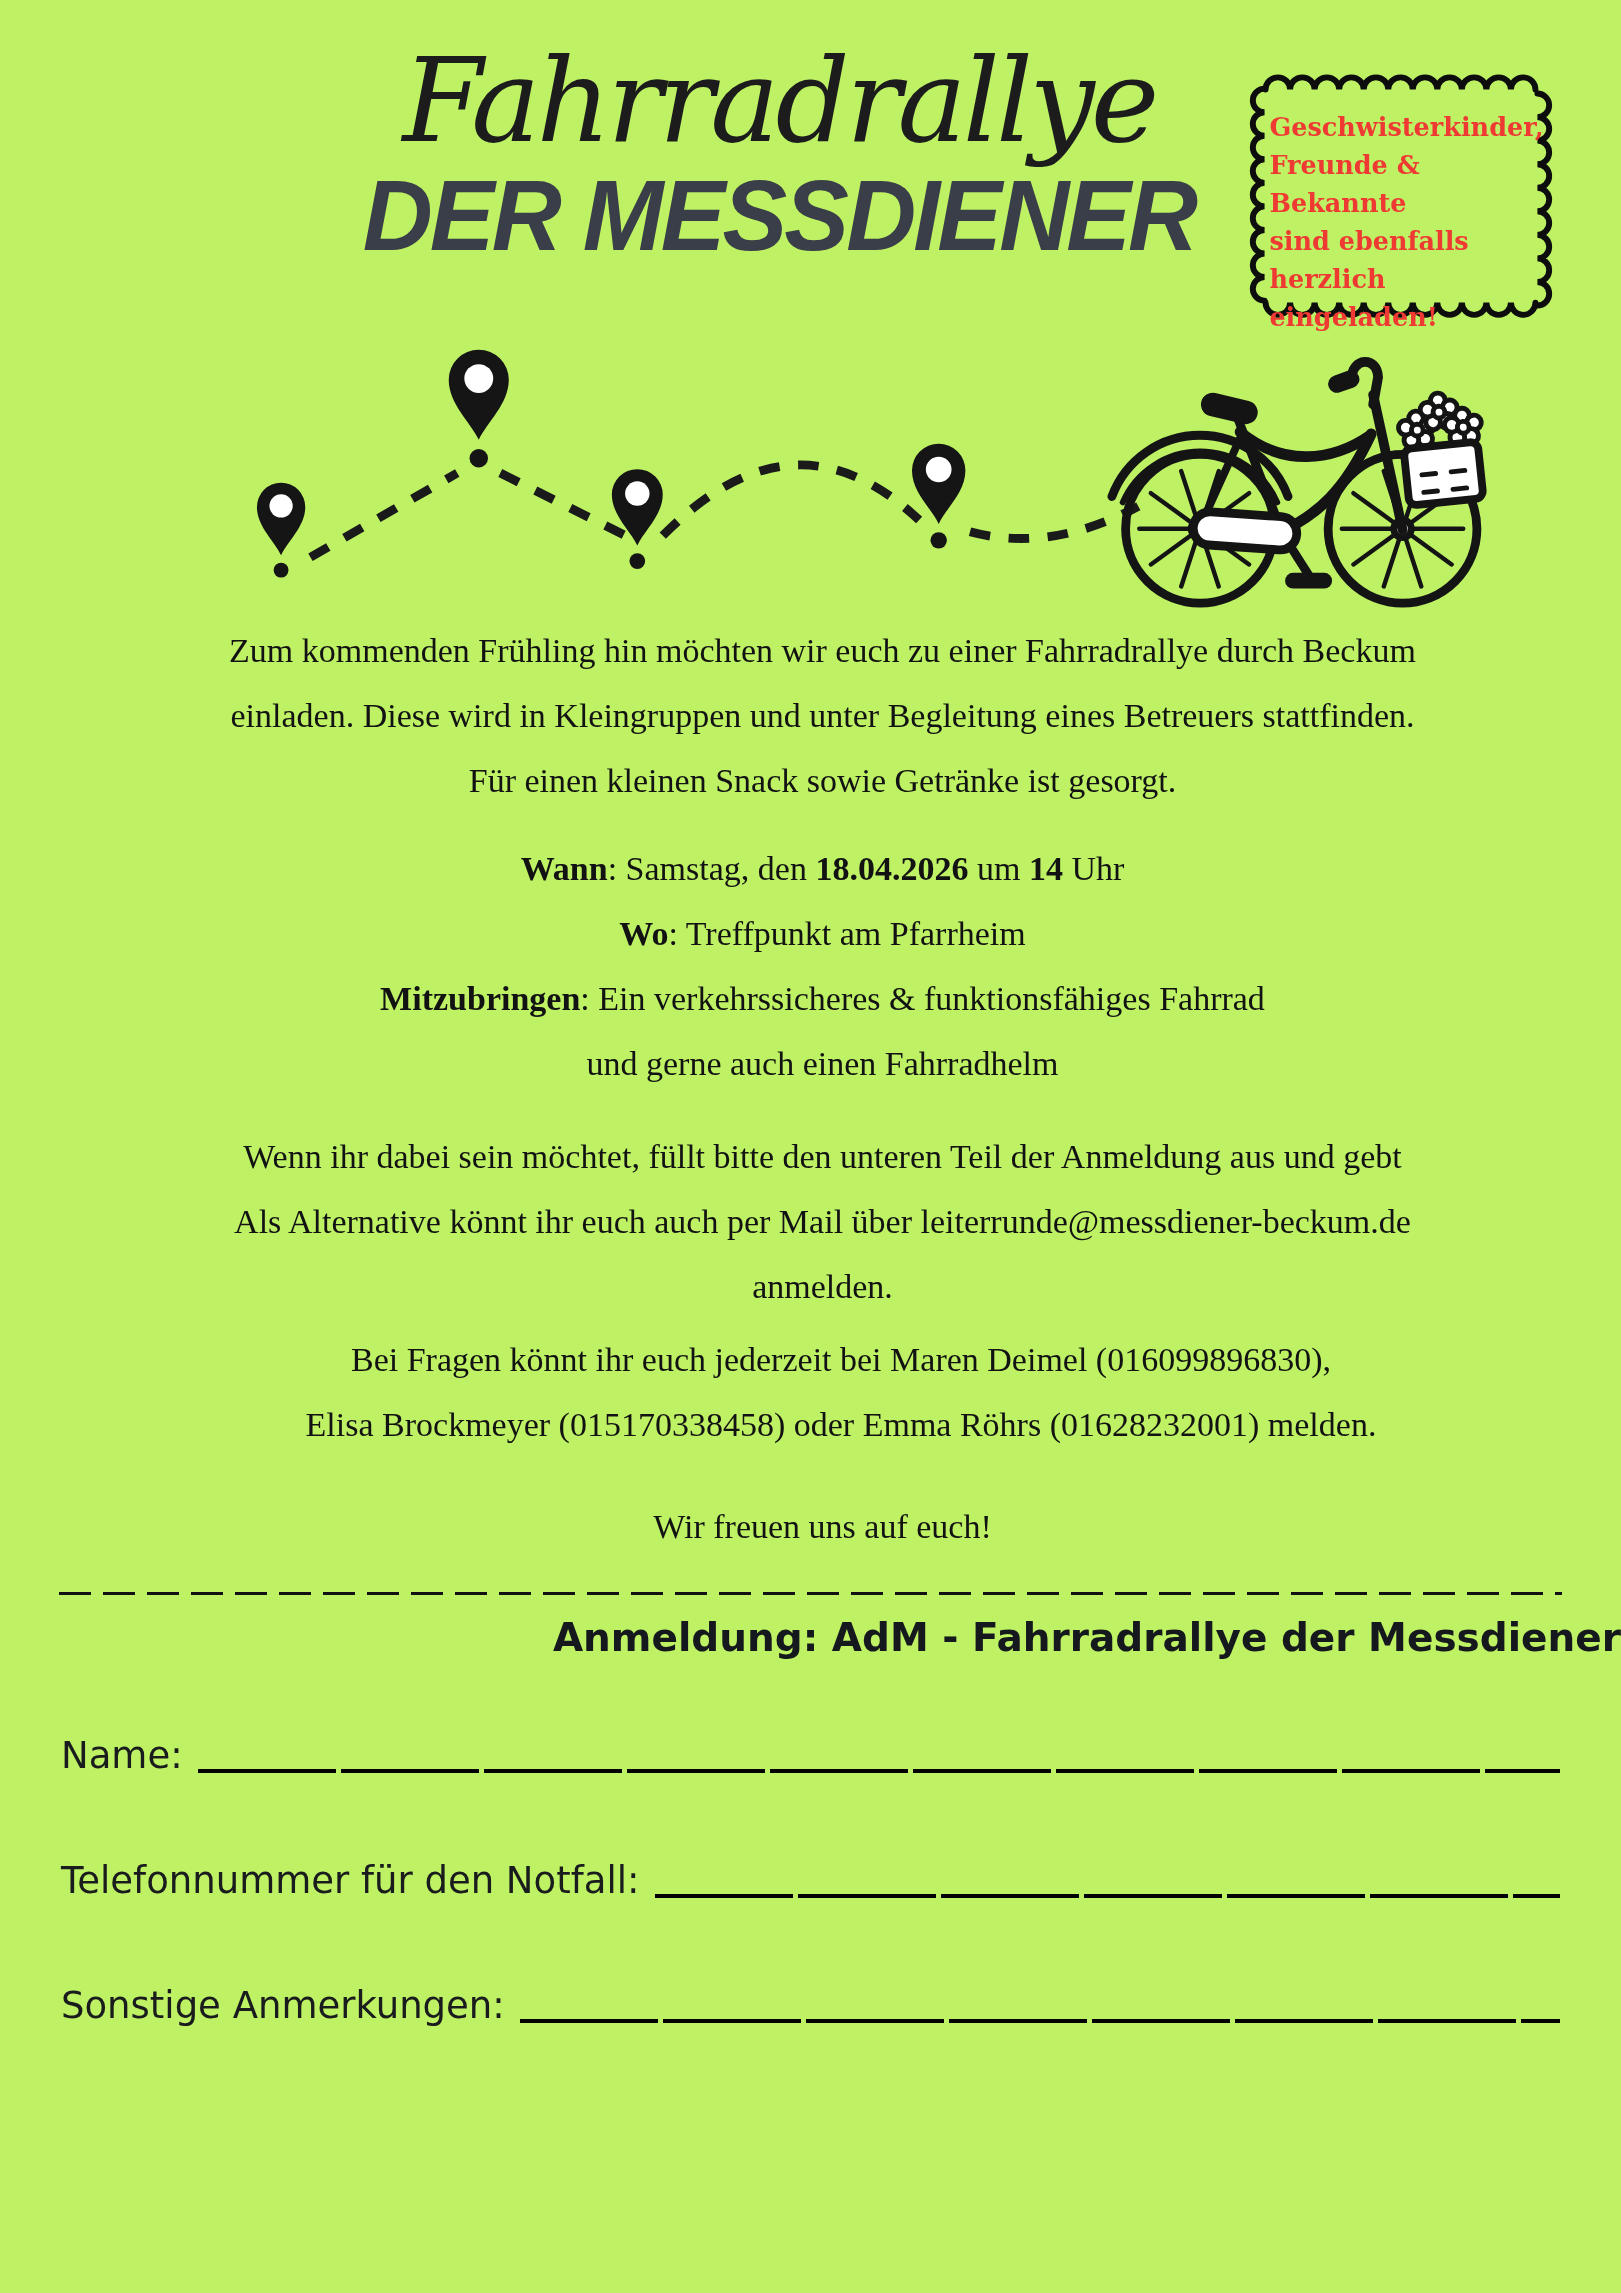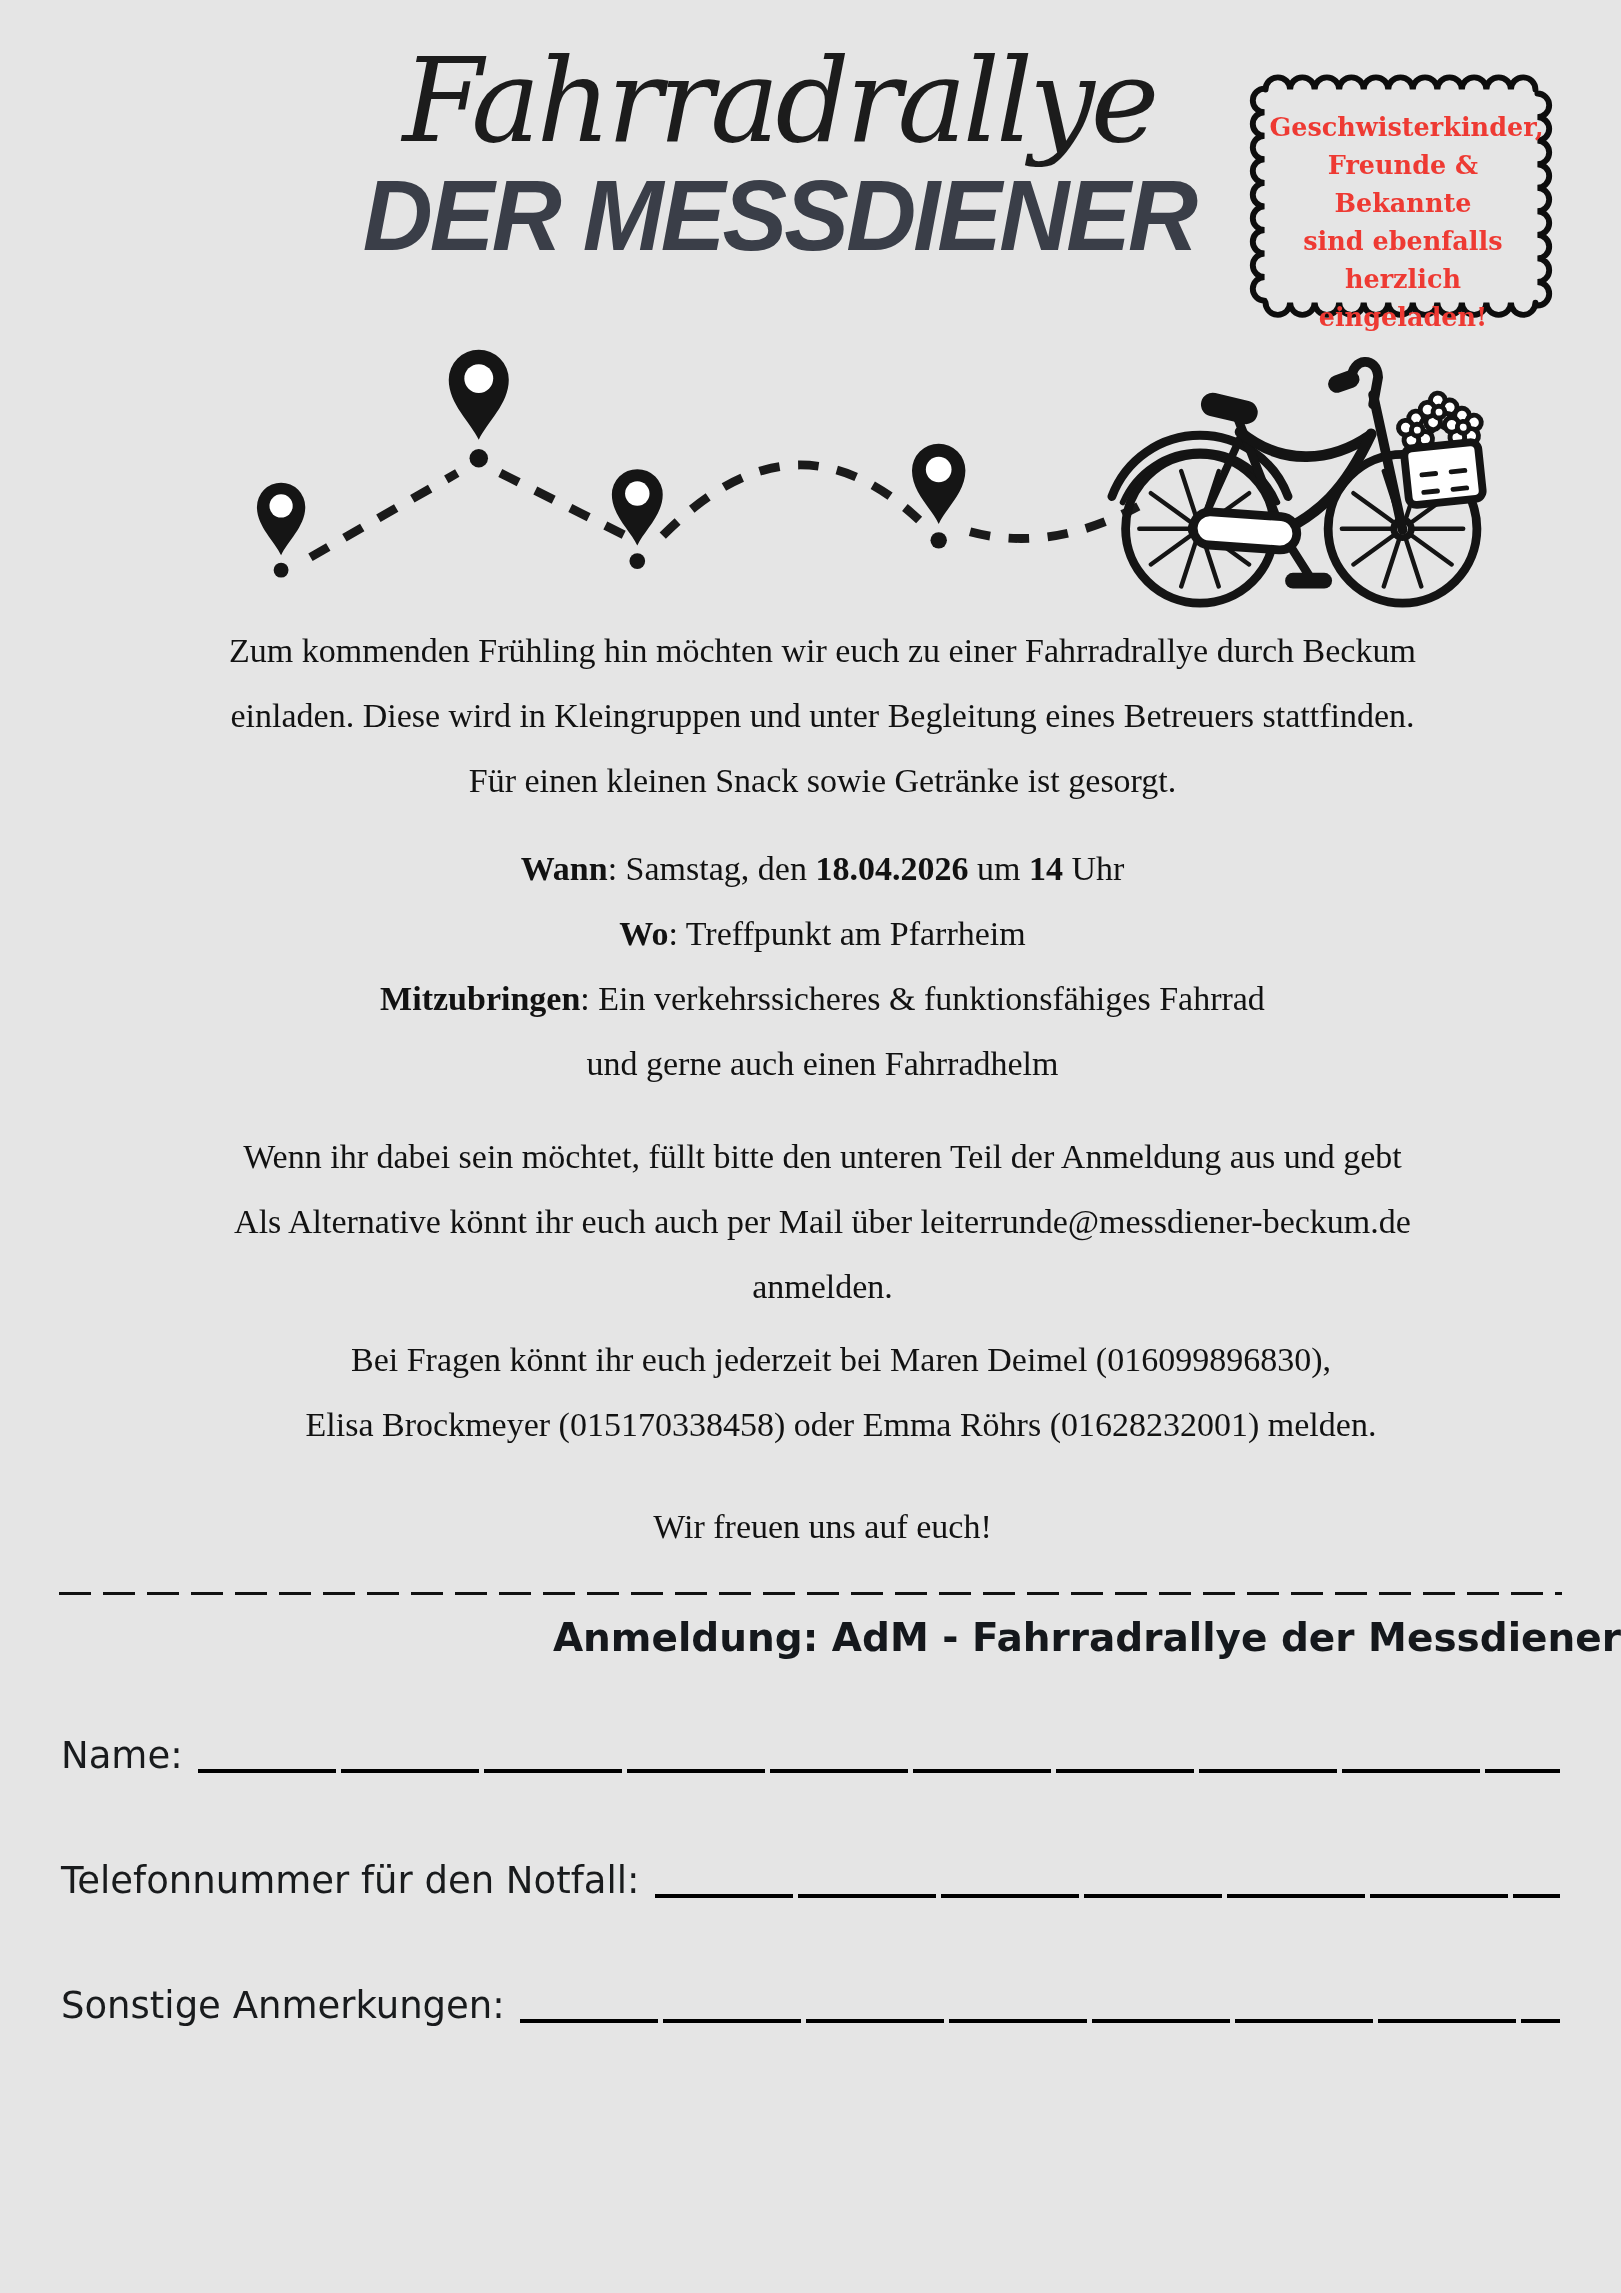--- a/index.html
+++ b/index.html
@@ -1,20 +1,20 @@
 <!DOCTYPE html>
 <html><head>
 <meta charset="utf-8">
 <style>
   html,body{margin:0;padding:0;background:#ffffff;}
   .page{
     position:relative;
     width:1621px;height:2294px;
     margin:0 auto;
-    background:#e5e5e5;
+    background:#bef264;
     font-family:"Liberation Serif","DejaVu Serif",serif;
     color:#141414;
     overflow:hidden;
   }
   
   .header{position:relative;height:338px;}
   .title-wrap{position:absolute;left:176px;top:27.4px;width:1206px;text-align:center;}
   .title-script{
     font-family:"DejaVu Serif",serif;
     font-style:italic;font-weight:500;
@@ -26,21 +26,20 @@
     font-style:italic;font-weight:700;
     font-size:97px;line-height:106px;
     letter-spacing:-2.9px;color:#3a3e48;
     margin-top:-11.8px;
     transform:scaleY(1.04);
   }
   .badge{position:absolute;top:69px;right:61px;width:318px;height:253px;}
   .badge svg{position:absolute;inset:0;}
   .badge-text{
     position:absolute;left:27.4px;right:23.5px;top:39px;
-    text-align:center;
     font-family:"DejaVu Serif",serif;font-weight:700;
     font-size:25.5px;line-height:38px;
   }
   
   .route{display:block;width:1621px;height:274px;}
   
   .content{text-align:center;font-size:34px;line-height:65px;color:#121212;margin-left:24px;}
   .content b{font-weight:700;}
   .block-intro{margin-top:5.9px;}
   .block-details{margin-top:23.5px;}

